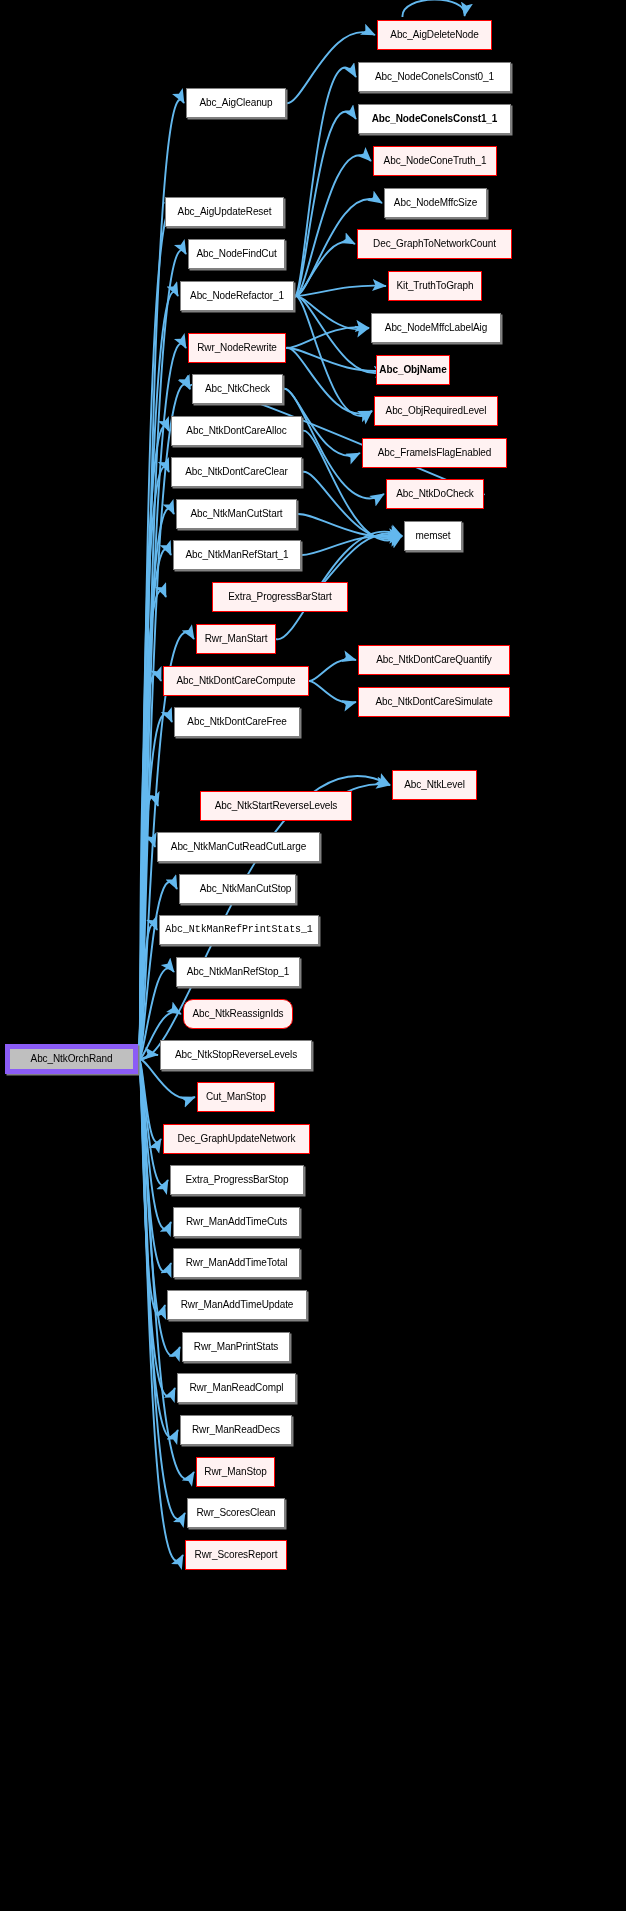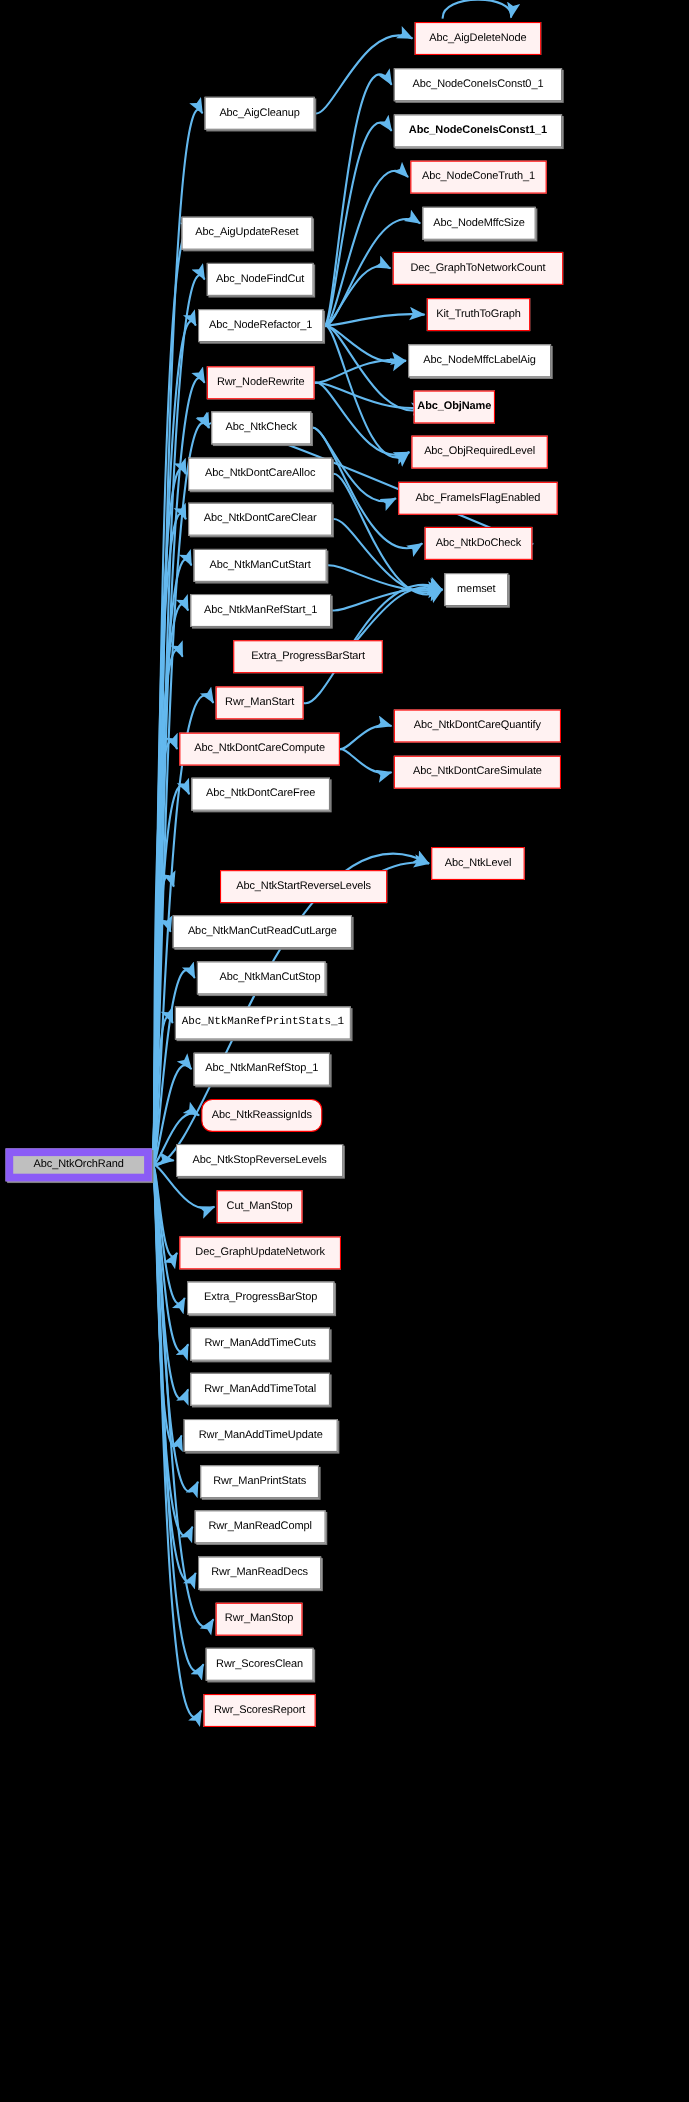--- a/index.html
+++ b/index.html
@@ -39,21 +39,21 @@
     border: 1px solid #808080;
     box-shadow: 1.5px 1.5px 0 0 #808080;
   }
   .node.red {
     background: #fff2f2;
     border: 1.5px solid #ff0000;
     box-shadow: none;
   }
   .node.root {
     background: #bfbfbf;
-    border: 7px solid #8b5cf6;
+    border: 5px solid #8b5cf6;
     box-shadow: 1.5px 1.5px 0 0 #808080;
   }
   .node .lbl {
     display: block;
     pointer-events: none;
   }
 </style>
 </head>
 <body>
 

